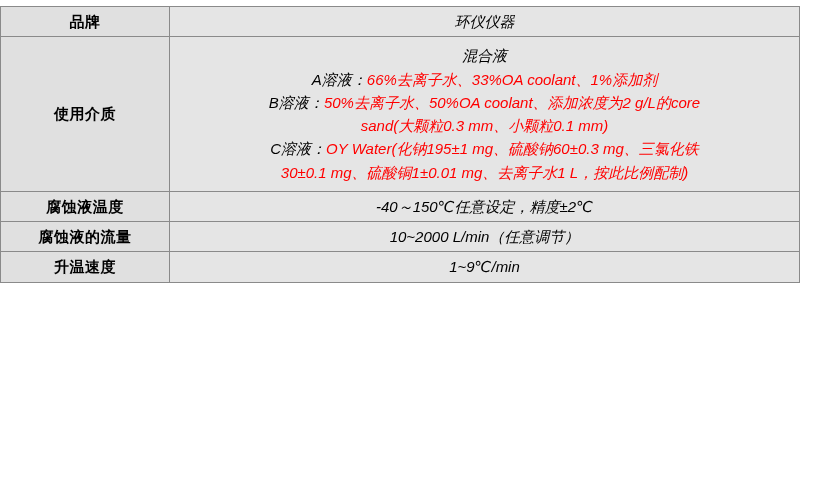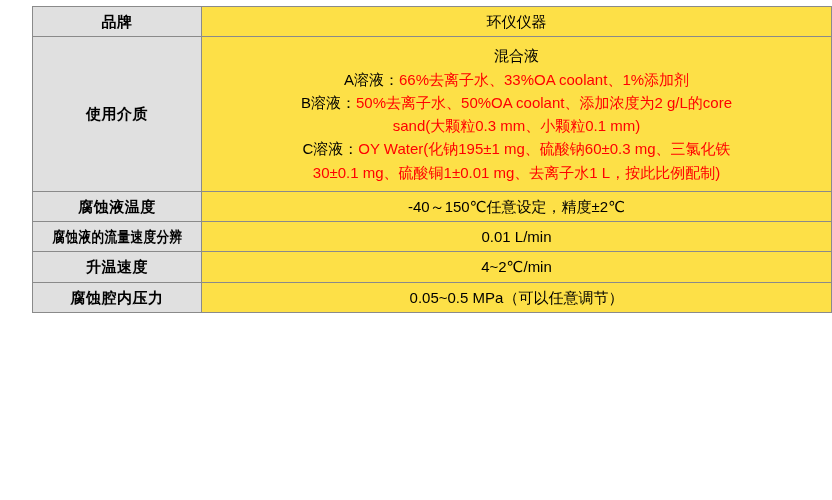--- a/index.html
+++ b/index.html
@@ -12,21 +12,21 @@
     height: 500px;
     font-family: "Liberation Sans", "DejaVu Sans", sans-serif;
     color: #000000;
     overflow: hidden;
   }
   .sheet {
     width: 832px;
     height: 500px;
     display: flex;
     align-items: flex-start;
-    justify-content: flex-end;
+    justify-content: flex-start;
     box-sizing: border-box;
     padding: 6px 0 0 0;
   }
   table.spec {
     border-collapse: collapse;
     width: 800px;
     table-layout: fixed;
     border: 1px solid #8a8a8a;
   }
   table.spec td {
@@ -40,22 +40,23 @@
     width: 160px;
     background: #e0e0e0;
     text-align: center;
     font-weight: bold;
     letter-spacing: 0.5px;
     white-space: nowrap;
     overflow: visible;
   }
   td.value {
     text-align: center;
-    background: #fde047;
+    background: #e5e5e5;
     font-weight: normal;
+    font-style: italic;
   }
   .media-cell {
     padding-top: 7px !important;
     padding-bottom: 7px !important;
     line-height: 1.72;
   }
   .media-line {
     text-align: center;
     white-space: nowrap;
   }
@@ -90,26 +91,22 @@
             <div class="media-line"><span class="red">sand(大颗粒0.3 mm、小颗粒0.1 mm)</span></div>
             <div class="media-line"><span class="blk">C溶液：</span><span class="red">OY Water(化钠195±1 mg、硫酸钠60±0.3 mg、三氯化铁</span></div>
             <div class="media-line"><span class="red">30±0.1 mg、硫酸铜1±0.01 mg、去离子水1 L，按此比例配制)</span></div>
           </td>
         </tr>
         <tr>
           <td class="label">腐蚀液温度</td>
           <td class="value">-40～150℃任意设定，精度±2℃</td>
         </tr>
         <tr>
-          <td class="label"><span class="label-squeeze">腐蚀液的流量速度分辨</span></td>
-          <td class="value">0.01 L/min</td>
+          <td class="label">腐蚀液的流量</td>
+          <td class="value">10~2000 L/min（任意调节）</td>
         </tr>
         <tr>
           <td class="label">升温速度</td>
-          <td class="value">4~2℃/min</td>
-        </tr>
-        <tr>
-          <td class="label">腐蚀腔内压力</td>
-          <td class="value">0.05~0.5 MPa（可以任意调节）</td>
+          <td class="value">1~9℃/min</td>
         </tr>
       </tbody>
   </table>
 </div>
 
 </body></html>

